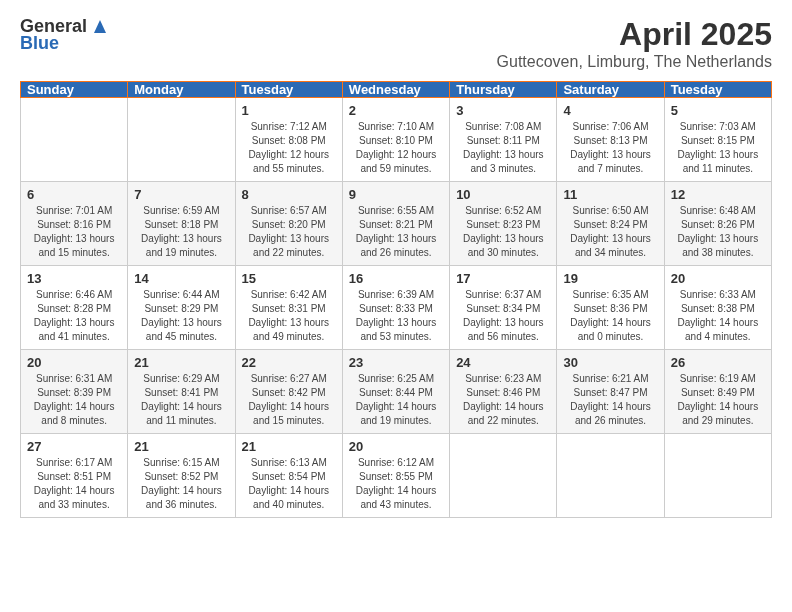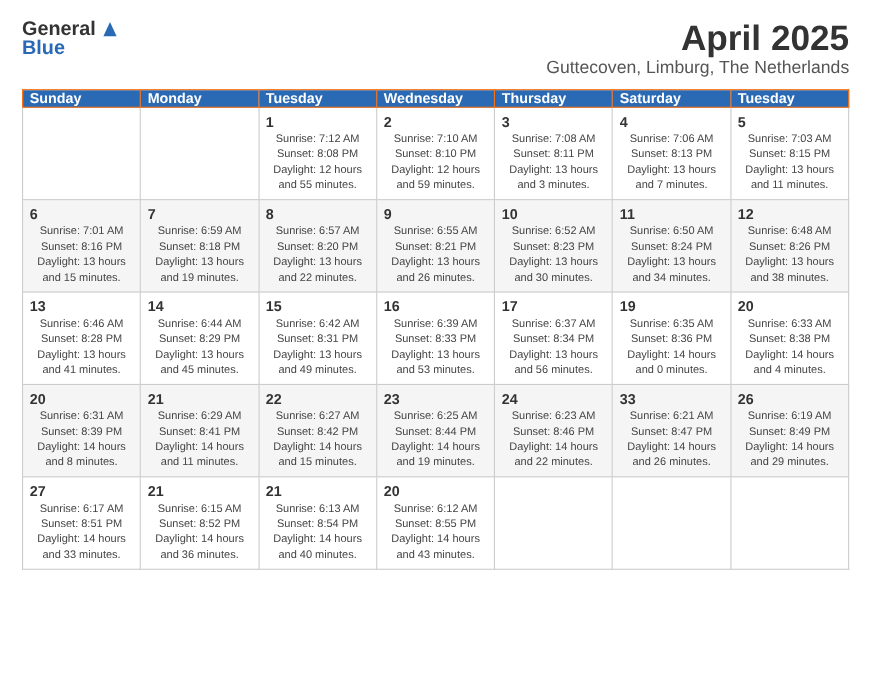--- a/index.html
+++ b/index.html
@@ -210,21 +210,21 @@
         </td>
         <td>
           <span class="day-number">23</span>
           <div class="day-info">Sunrise: 6:25 AM<br>Sunset: 8:44 PM<br>Daylight: 14 hours and 19 minutes.</div>
         </td>
         <td>
           <span class="day-number">24</span>
           <div class="day-info">Sunrise: 6:23 AM<br>Sunset: 8:46 PM<br>Daylight: 14 hours and 22 minutes.</div>
         </td>
         <td>
-          <span class="day-number">33</span>
+          <span class="day-number">30</span>
           <div class="day-info">Sunrise: 6:21 AM<br>Sunset: 8:47 PM<br>Daylight: 14 hours and 26 minutes.</div>
         </td>
         <td>
           <span class="day-number">26</span>
           <div class="day-info">Sunrise: 6:19 AM<br>Sunset: 8:49 PM<br>Daylight: 14 hours and 29 minutes.</div>
         </td>
       </tr>
       <tr>
         <td>
           <span class="day-number">27</span>

